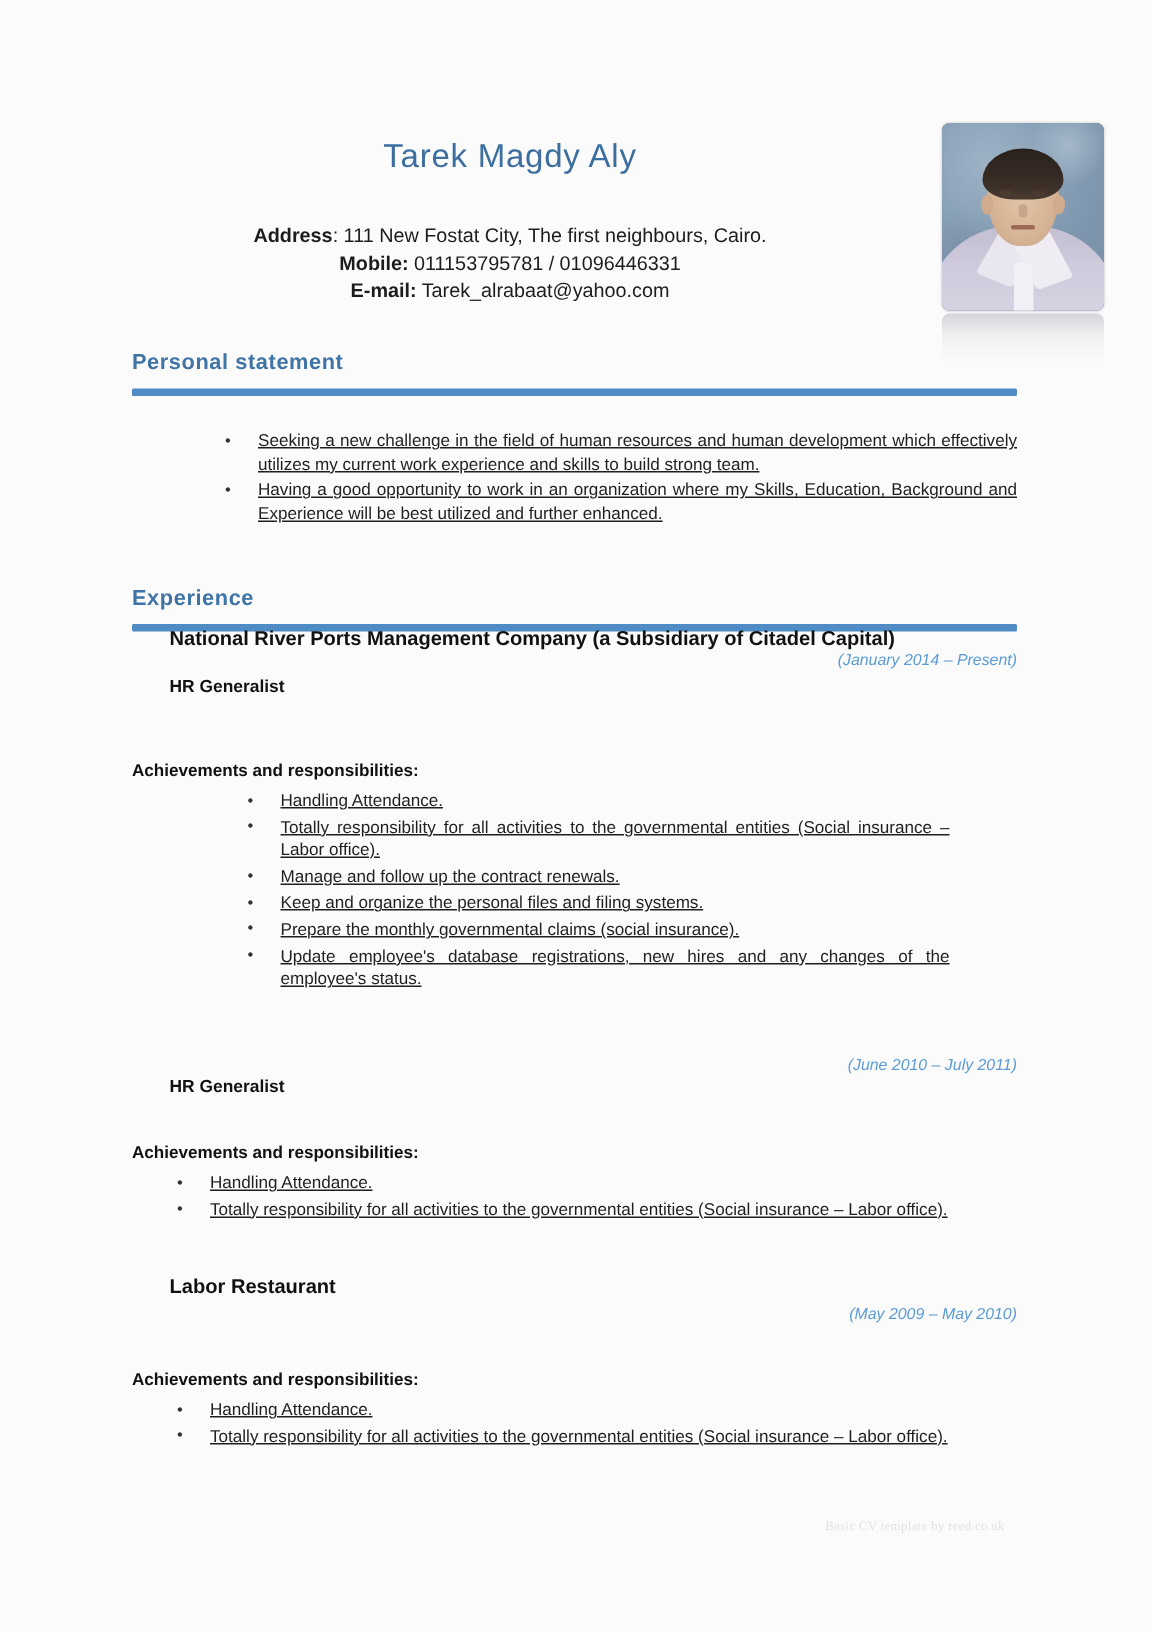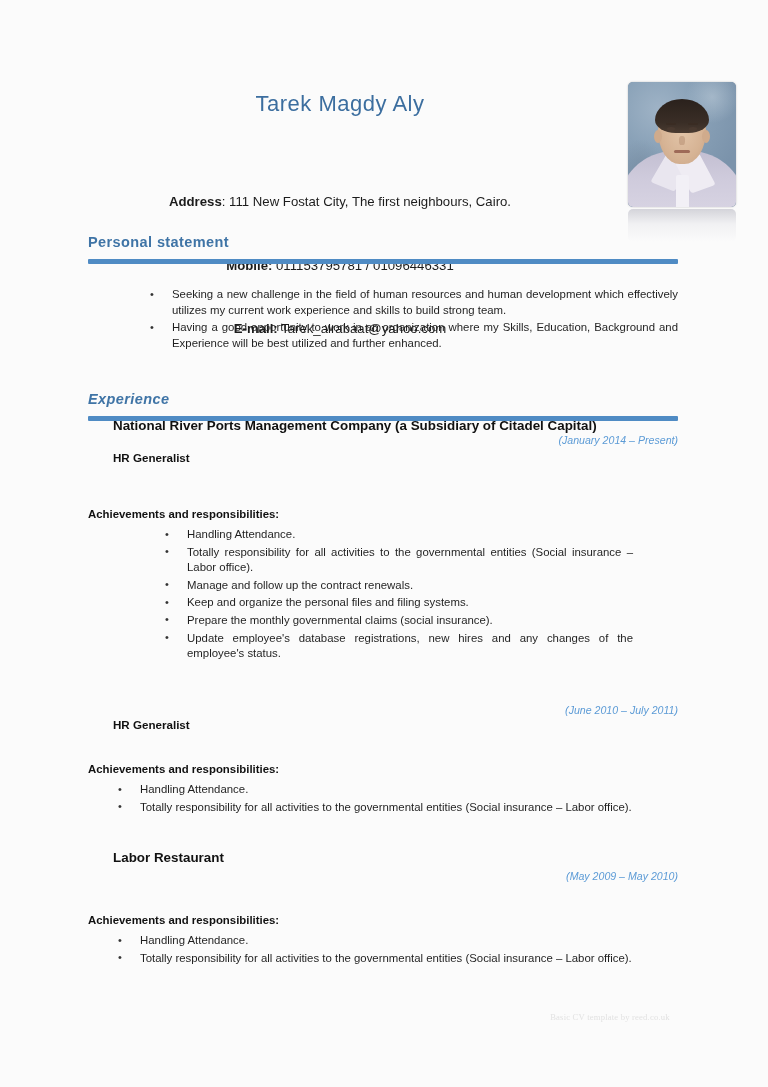--- a/index.html
+++ b/index.html
@@ -46,21 +46,21 @@
   .contact-block {
     position: absolute;
     left: 90px;
     top: 148px;
     width: 500px;
     text-align: center;
     font-size: 13.2px;
     line-height: 18.5px;
     color: #1c1c1c;
   }
-  .contact-line { white-space: nowrap; margin-top: 45px; }
+  .contact-line { white-space: nowrap; }
   .contact-line .lbl { font-weight: bold; }
 
   
   .photo-wrap {
     position: absolute;
     left: 628px;
     top: 82px;
     width: 108px;
     height: 160px;
   }
@@ -249,20 +249,21 @@
   ul.bullets {
     list-style: none;
     margin: 0;
     padding: 0;
   }
   ul.bullets li {
     position: relative;
     padding-left: 24px;
     margin-bottom: 2px;
     text-align: justify;
+    text-decoration: underline;
   }
   ul.bullets li::before {
     content: "\2022";
     position: absolute;
     left: 2px;
     top: -0.5px;
     font-size: 11px;
     color: #333;
   }
 
@@ -352,21 +353,21 @@
   </div>
   <div class="section-rule" style="top:259px;"></div>
 
   <div style="position:absolute; left:148px; top:287px; width:530px;">
     <ul class="bullets body-text">
       <li>Seeking a new challenge in the field of human resources and human development which effectively utilizes my current work experience and skills to build strong team.</li>
       <li>Having a good opportunity to work in an organization where my Skills, Education, Background and Experience will be best utilized and further enhanced.</li>
     </ul>
   </div>
 
-  <div class="section-head" style="top:391px;font-style:italic;">
+  <div class="section-head" style="top:391px;">
     <div class="title">Experience</div>
   </div>
   <div class="section-rule" style="top:416px;"></div>
 
   <div style="position:absolute; left:113px; top:418px; width:565px;">
     <div class="job-company">National River Ports Management Company (a Subsidiary of Citadel Capital)</div>
     <div class="job-date" style="margin-top:1px;">(January 2014 – Present)</div>
     <div class="job-role" style="margin-top:5px;">HR Generalist</div>
   </div>
 

